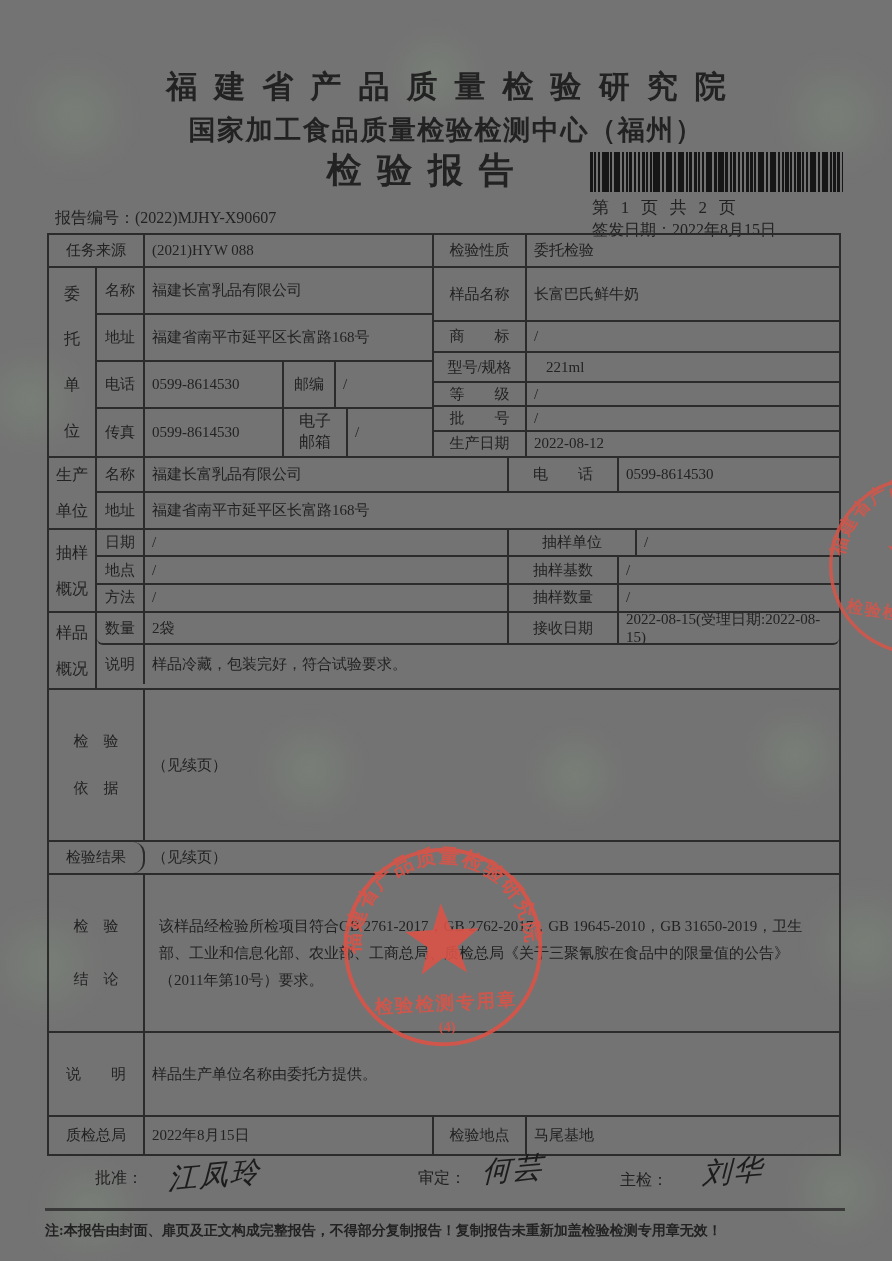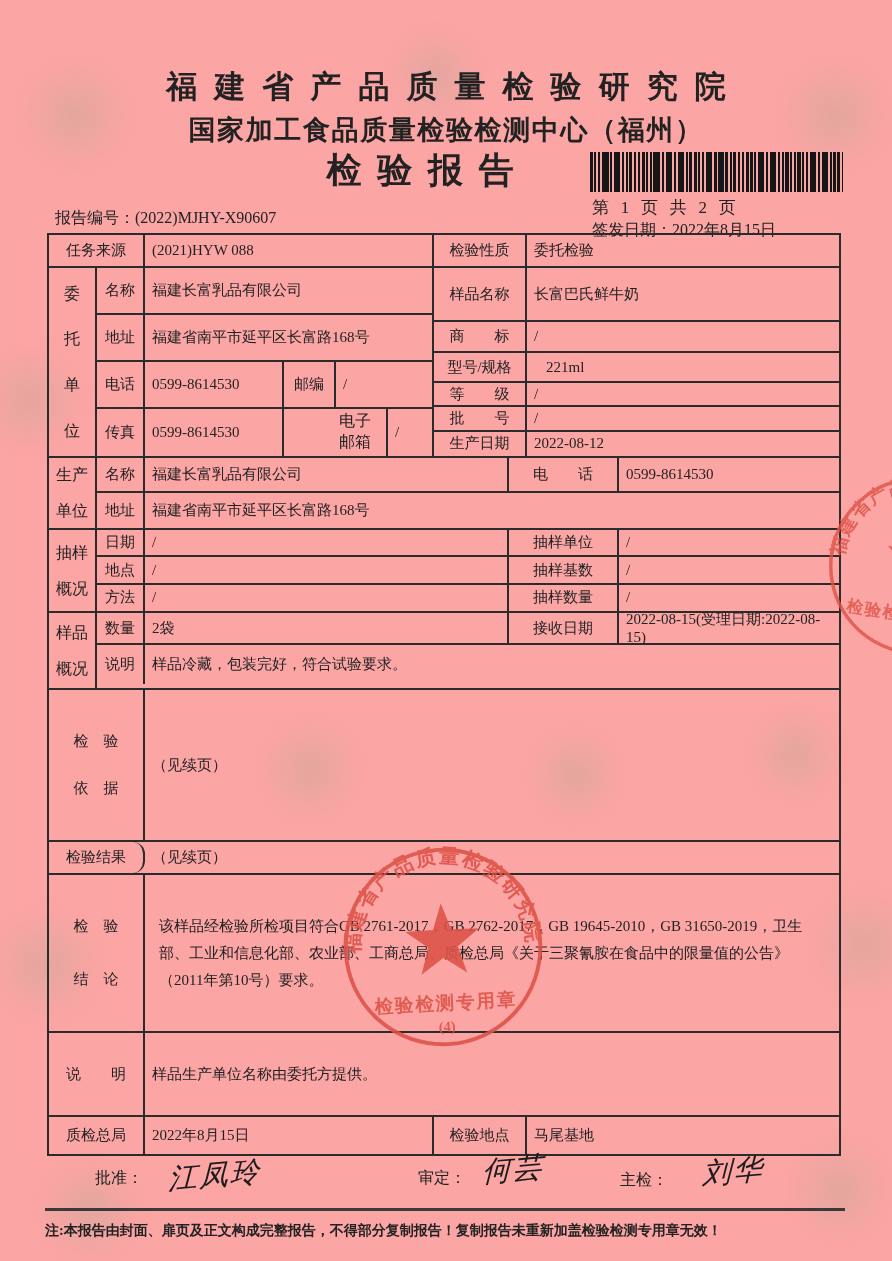--- a/index.html
+++ b/index.html
@@ -1,19 +1,19 @@
 <!DOCTYPE html>
 <html style="--stamp-color: #dd5347;"><head>
 <meta charset="utf-8">
 <style>
   :root{ --stamp-color:#dd5347; --ink:#222; --line:#2b2b2b; }
   html,body{margin:0;padding:0;background:#e9e9e9;}
   .page{
     position:relative; width:892px; height:1261px; margin:0 auto;
-    background:#fca5a5; overflow:hidden;
+    background:#737373; overflow:hidden;
     font-family:"Liberation Serif","DejaVu Serif",serif; color:var(--ink);
   }
   
   .wm{position:absolute;border-radius:50%;filter:blur(3px);pointer-events:none;
       background:radial-gradient(closest-side, rgba(142,172,135,0.22), rgba(142,172,135,0.05) 70%, transparent);}
   
   .org-title{position:absolute;top:66px;left:0;width:100%;text-align:center;
     font-size:31px;font-weight:700;letter-spacing:0.55em;text-indent:0.55em;}
   .org-sub{position:absolute;top:112px;left:0;width:100%;text-align:center;
     font-size:27px;font-weight:700;letter-spacing:0.06em;}
@@ -110,21 +110,21 @@
         </div>
         <div class="subrow" style="height:47px;">
           <div class="c ctr" style="width:48px;">电话</div>
           <div class="c" style="width:139px;">0599-8614530</div>
           <div class="c ctr" style="width:52px;">邮编</div>
           <div class="c last">/</div>
         </div>
         <div class="subrow" style="height:48px;">
           <div class="c ctr" style="width:48px;">传真</div>
           <div class="c" style="width:139px;">0599-8614530</div>
-          <div class="c ctr two-line" style="width:64px;margin-left:40px;">
+          <div class="c ctr two-line" style="width:64px;">
             <span>电子</span>
             <span>邮箱</span>
           </div>
           <div class="c last">/</div>
         </div>
       </div>
       <div class="half" style="flex:1;">
         <div class="subrow" style="height:58px;">
           <div class="c ctr" style="width:93px;">样品名称</div>
           <div class="c last">长富巴氏鲜牛奶</div>
@@ -171,21 +171,21 @@
     </div>
 
     <div class="trow" style="height:83px;">
       <div class="grp">
         <div class="brk w2">抽样概况</div>
       </div>
       <div class="half" style="flex:1;">
         <div class="subrow" style="height:28px;">
           <div class="c ctr" style="width:48px;">日期</div>
           <div class="c" style="width:364px;">/</div>
-          <div class="c ctr" style="width:110px;">抽样单位</div>
+          <div class="c ctr" style="width:128px;">抽样单位</div>
           <div class="c last">/</div>
         </div>
         <div class="subrow" style="height:28px;">
           <div class="c ctr" style="width:48px;">地点</div>
           <div class="c" style="width:364px;">/</div>
           <div class="c ctr" style="width:110px;">抽样基数</div>
           <div class="c last">/</div>
         </div>
         <div class="subrow" style="height:27px;">
           <div class="c ctr" style="width:48px;">方法</div>
@@ -194,21 +194,21 @@
           <div class="c last">/</div>
         </div>
       </div>
     </div>
 
     <div class="trow" style="height:77px;">
       <div class="grp">
         <div class="brk w2">样品概况</div>
       </div>
       <div class="half" style="flex:1;">
-        <div class="subrow" style="height:32px;">
+        <div class="subrow" style="height:32px;border-radius:6px;">
           <div class="c ctr" style="width:48px;">数量</div>
           <div class="c" style="width:364px;">2袋</div>
           <div class="c ctr" style="width:110px;">接收日期</div>
           <div class="c last">2022-08-15(受理日期:2022-08-15)</div>
         </div>
         <div class="subrow" style="height:39px;">
           <div class="c ctr" style="width:48px;">说明</div>
           <div class="c last">样品冷藏，包装完好，符合试验要求。</div>
         </div>
       </div>

